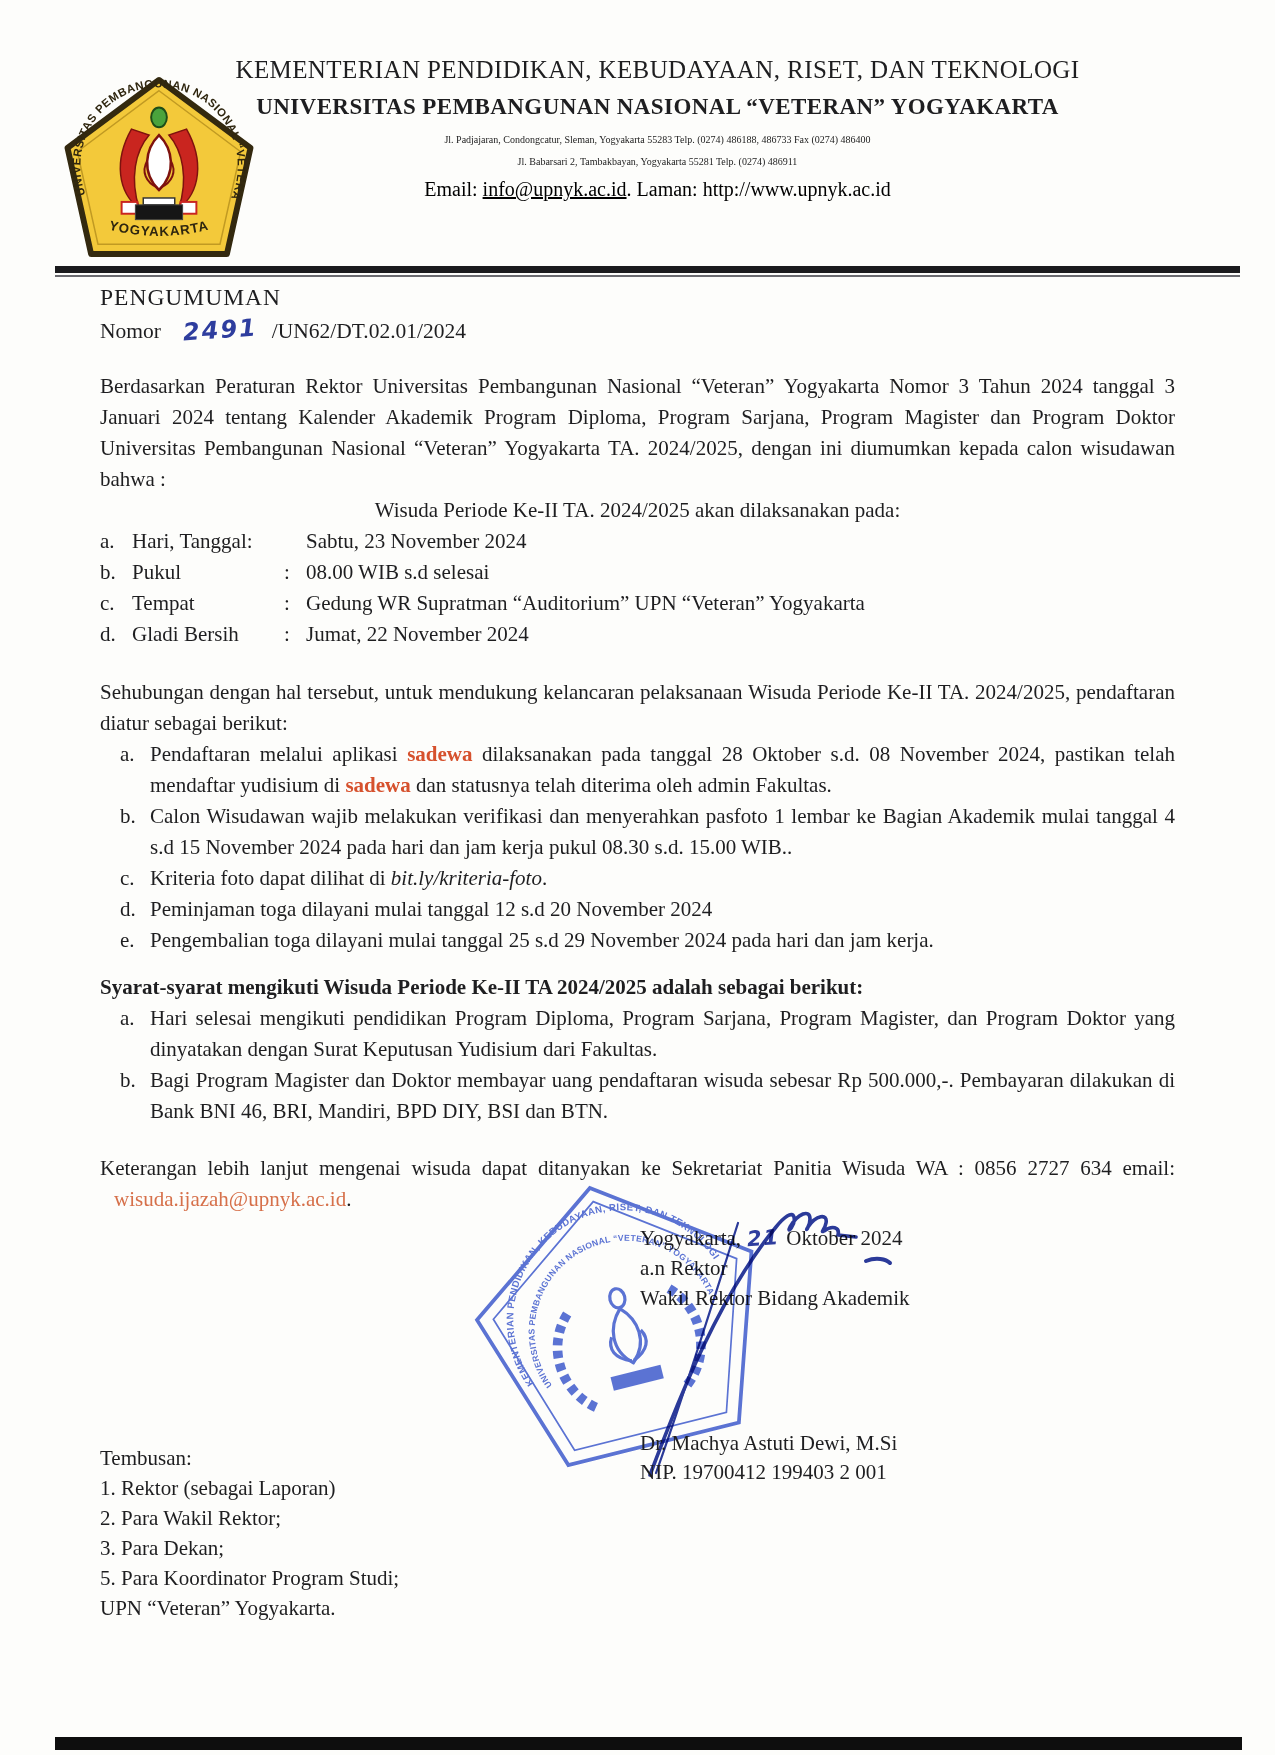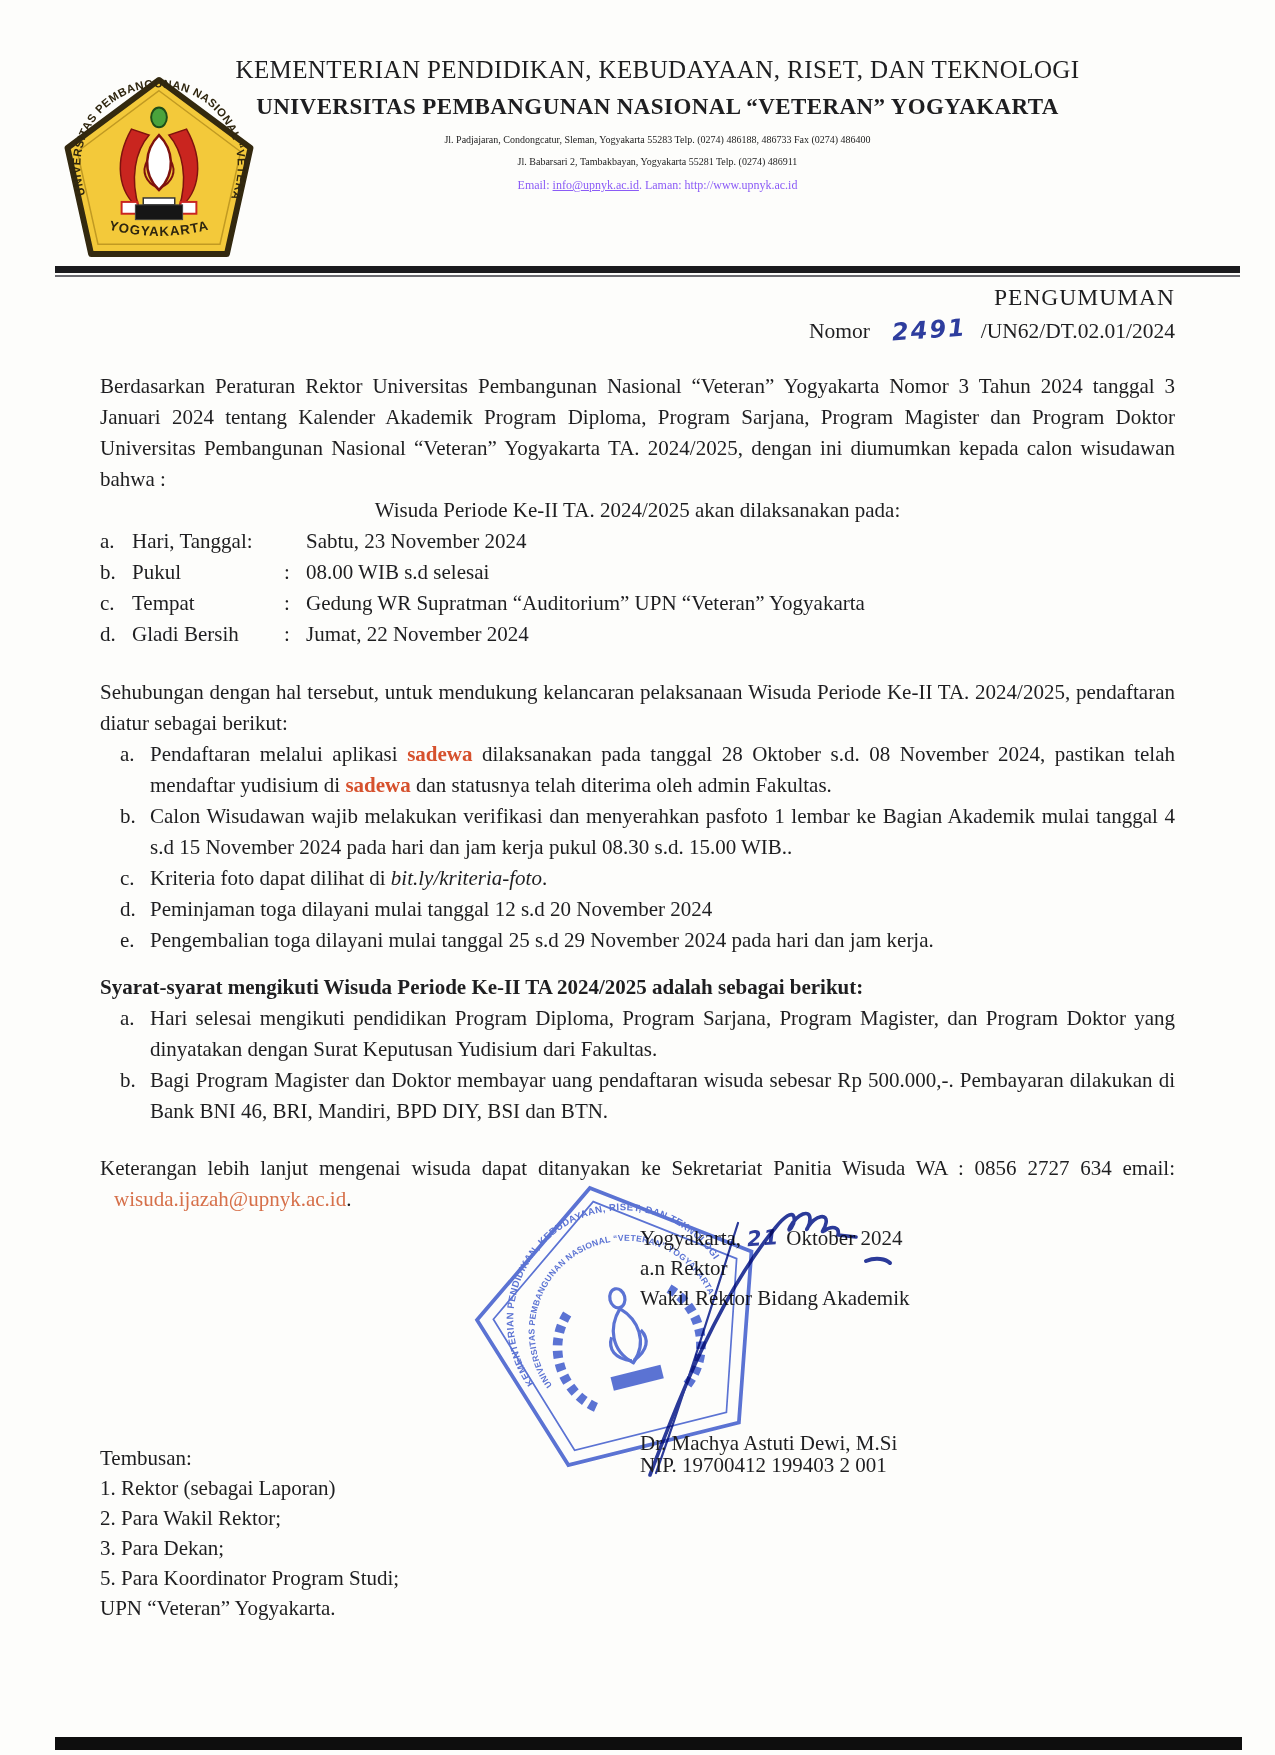--- a/index.html
+++ b/index.html
@@ -5,29 +5,29 @@
   html,body{margin:0;padding:0;background:#e8e8e6;}
   .page{position:relative;width:1275px;height:1755px;margin:0 auto;background:#fdfdfb;overflow:hidden;
         font-family:"Liberation Serif","DejaVu Serif",serif;color:#1e1e20;}
 
   
   .logo{position:absolute;left:60px;top:76px;width:198px;height:182px;}
   .header-text{position:absolute;left:150px;right:110px;top:56px;text-align:center;}
   .h-ministry{font-size:25px;letter-spacing:.4px;margin:0 0 10px 0;}
   .h-univ{font-size:23px;font-weight:bold;letter-spacing:.4px;margin:0 0 14px 0;}
   .h-addr{font-size:10px;margin:0 0 11px 0;color:#222;}
-  .h-mail{font-size:12px;margin:0;color:#8b5cf6;}
+  .h-mail{font-size:20px;margin:0;color:#000000;}
   .u{text-decoration:underline;}
   .rule{position:absolute;left:55px;right:35px;top:266px;}
   .rule .r1{height:7px;background:#1b1b1d;}
   .rule .r2{height:2px;background:#6b6b70;margin-top:2px;}
 
   
   .doc{position:absolute;left:100px;right:100px;top:282px;font-size:21px;line-height:31px;}
-  .t-center{text-align:right;}
+  .t-center{text-align:left;}
   .title{font-size:23.5px;letter-spacing:1px;}
   .nomor{font-size:21.5px;margin-top:2px;}
   .hand{font-family:"DejaVu Sans",sans-serif;color:#2e3d9e;font-style:italic;font-weight:bold;
         display:inline-block;transform:rotate(-4deg);letter-spacing:2px;}
   .hand-big{font-size:24px;margin:0 14px 0 22px;}
   .hand-sm{font-size:21px;margin:0 6px;}
   .para{text-align:justify;margin-top:24px;}
   .tight{margin-top:0;text-align:center;}
   .sched-row{display:grid;grid-template-columns:32px 152px 22px 1fr;}
   .list{padding-left:20px;}
@@ -37,21 +37,21 @@
   .accent{color:#d6512d;font-weight:bold;}
   .it{font-style:italic;}
   .bold-head{font-weight:bold;margin-top:16px;}
   .contact{text-align:justify;margin-top:26px;}
   .mail-accent{color:#d6704a;margin-left:14px;}
 
   
   .sig-block{position:relative;margin-left:540px;margin-top:8px;width:480px;height:262px;}
   .sig-line{line-height:30px;}
   .sig-name{position:absolute;left:0;top:205px;}
-  .sig-nip{position:absolute;left:0;top:227px;}
+  .sig-nip{position:absolute;left:0;top:234px;}
   .stamp{position:absolute;left:-168px;top:-46px;width:300px;height:280px;transform:rotate(-14deg);
          opacity:.85;mix-blend-mode:multiply;}
   .autograph{position:absolute;left:-60px;top:-58px;width:320px;height:330px;mix-blend-mode:multiply;}
 
   
   .tembusan{margin-top:-42px;width:460px;}
   .tembusan div{line-height:30px;}
 
   .bottom-bar{position:absolute;left:55px;right:33px;top:1737px;height:13px;background:#0e0e0e;}
 </style>

